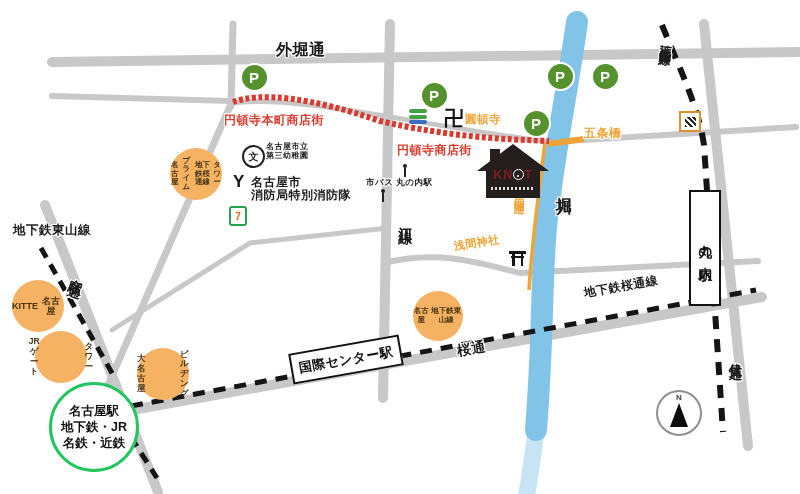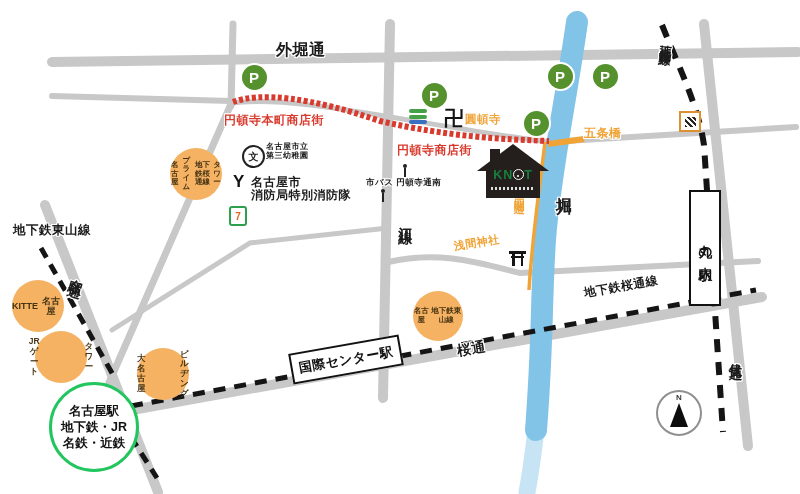--- a/index.html
+++ b/index.html
@@ -65,21 +65,21 @@
   #torii-icon .l2{left:11.5px;top:2.5px;width:2.5px;height:12px;}
   #orange-marker-icon{left:679px;top:111px;width:18px;height:17px;border:2px solid #dd8f33;background:#fffdf8;
     display:flex;align-items:center;justify-content:center;}
   #orange-marker-icon .scribble{width:11px;height:10px;background:repeating-linear-gradient(45deg,#252525 0 2px,transparent 2px 4px);}
   #compass{left:656px;top:390px;width:42px;height:42px;border:2px solid #8f8f8f;border-radius:50%;background:#fff;}
   #compass .n{position:absolute;left:0;right:0;top:1px;text-align:center;font-size:8px;font-weight:bold;color:#3a3a3a;}
   #compass .needle{position:absolute;left:12px;top:11px;width:0;height:0;
     border-left:9px solid transparent;border-right:9px solid transparent;border-bottom:24px solid #0d0d0d;}
   #knot-house{left:477px;top:141px;width:72px;height:58px;z-index:9;}
   #knot-house svg{position:absolute;left:0;top:0;}
-  #knot-text{position:absolute;left:0;top:27px;width:100%;text-align:center;color:#15803d;font-weight:bold;
+  #knot-text{position:absolute;left:0;top:27px;width:100%;text-align:center;color:#7f1d1d;font-weight:bold;
     font-size:12.5px;letter-spacing:1px;line-height:1;}
   #knot-bulb{display:inline-block;width:9px;height:9px;border:1.5px solid #fff;border-radius:50%;position:relative;top:1px;}
   #knot-bulb i{position:absolute;left:2.5px;top:4.5px;width:2.5px;height:2.5px;background:#fff;border-radius:50%;display:block;}
   #knot-subtext{position:absolute;left:14px;top:46px;width:44px;height:2.5px;opacity:.85;
     background:repeating-linear-gradient(90deg,#fff 0 2px,transparent 2px 4px);}
 </style>
 </head>
 <body>
 
 <div id="map-canvas">
@@ -178,21 +178,21 @@
       <div class="map-label c-red" style="left: 224px; top: 114px; font-size: 12px;">円頓寺本町商店街</div>
       <div class="map-label c-red" style="left: 397px; top: 144px; font-size: 12px;">円頓寺商店街</div>
       <div class="map-label c-orange" style="left: 465px; top: 113px; font-size: 11.5px;">圓頓寺</div>
       <div class="map-label c-orange" style="left: 584px; top: 127px; font-size: 12px;">五条橋</div>
       <div class="map-label vert c-orange" style="left: 513px; top: 190px; font-size: 11px;">四間道</div>
       <div class="map-label c-orange" style="left: 453px; top: 240px; font-size: 11px; transform: rotate(-9deg);">浅間神社</div>
       <div class="map-label" style="left: 266px; top: 143px; font-size: 8px;">名古屋市立
 第三幼稚園</div>
       <div class="map-label" style="left: 251px; top: 176px; font-size: 12px;">名古屋市
 消防局特別消防隊</div>
-      <div class="map-label" style="left: 366px; top: 178px; font-size: 8.5px;">市バス 円頓寺通南</div>
+      <div class="map-label" style="left: 366px; top: 178px; font-size: 8.5px;">市バス 丸の内駅</div>
     </div>
 
   <div id="icon-layer">
     <div class="icon" id="manji-icon">卍</div>
     <div class="icon" id="arcade-icon">
       <span style="background:#44a148"></span>
       <span style="background:#44a148"></span>
       <span style="background:#3a6ec0"></span>
     </div>
     <div class="icon" id="school-icon">文</div>

